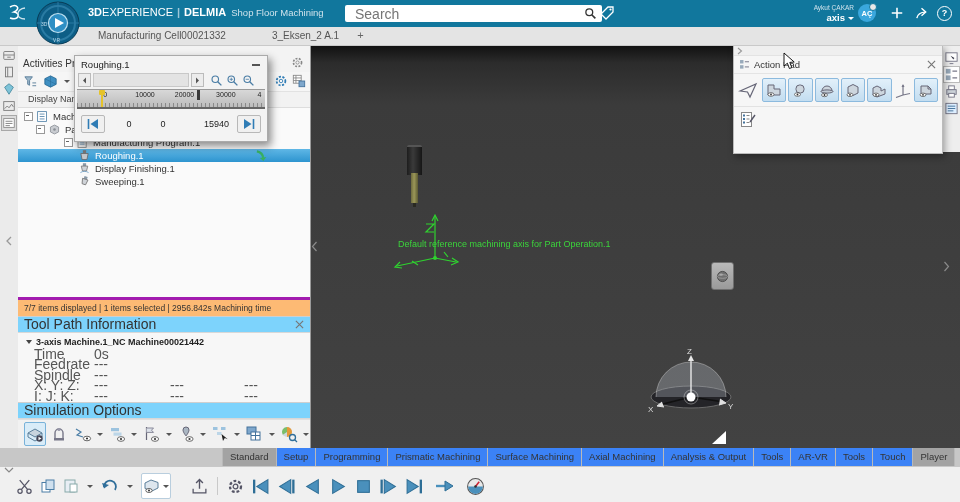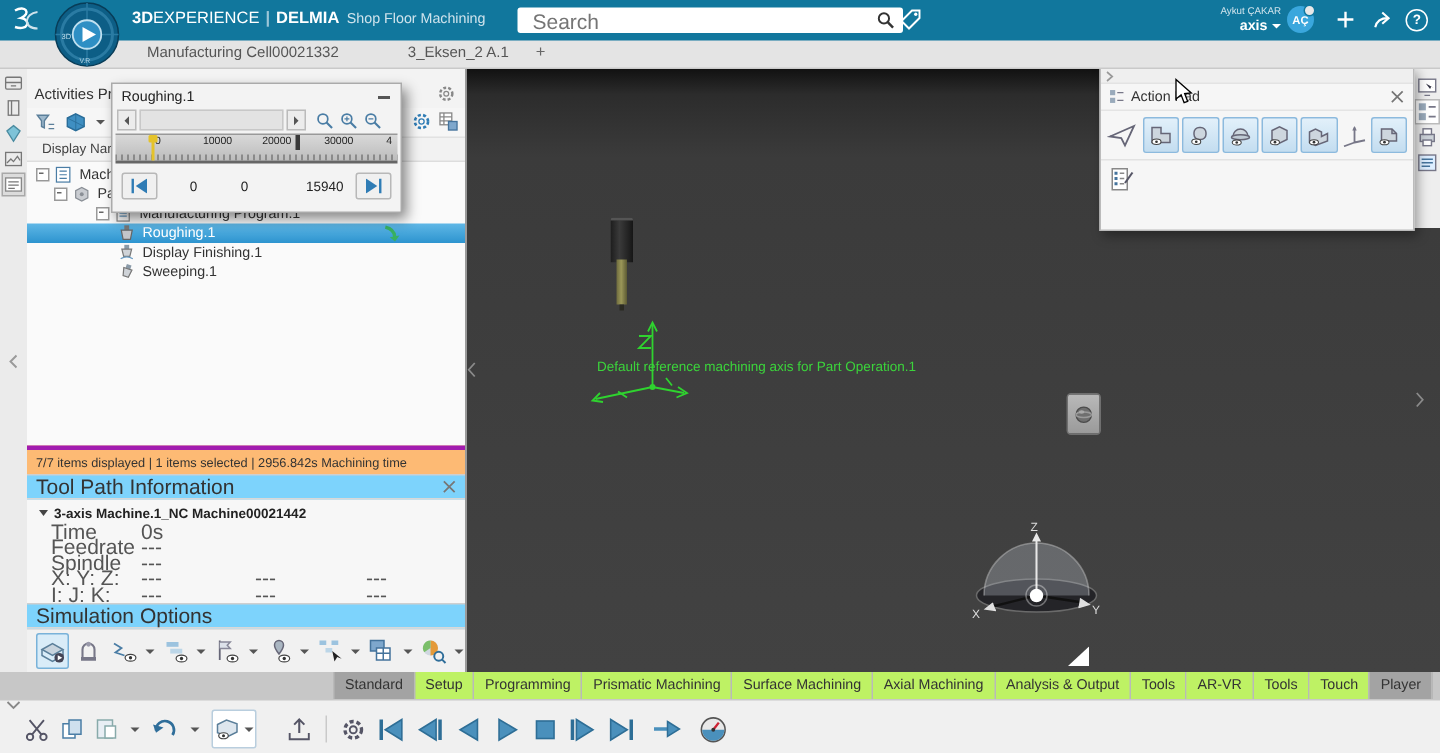--- a/index.html
+++ b/index.html
@@ -99,21 +99,21 @@
   .aphead .x{position:absolute;right:6px;top:4px}
   .aprow1{display:flex;align-items:center;gap:2px;padding:4px 4px;border-bottom:1px solid #e2e2e2}
   .apbtn{width:24px;height:22px;border:1px solid #8cbade;background:linear-gradient(#e2f0fa,#c3ddf0);border-radius:2px;display:flex;align-items:center;justify-content:center}
   .aprow2{padding:4px 6px}
   .rdock{position:absolute;left:941px;top:45px;width:19px;height:107px;background:#eee;border-left:1px solid #ccc;z-index:24;padding-top:3px;box-sizing:border-box}
   .di{display:block;margin:2px auto;width:15px;height:15px}
   .di.on{background:#fff;outline:1px solid #bbb}
   .cursor{position:absolute;left:783px;top:52px;z-index:70}
   
   .ribbon{position:absolute;left:0;top:448px;width:960px;height:18px;background:#c7c7c7;display:flex;padding-left:222px;z-index:40;box-sizing:border-box}
-  .rtab{font-size:9.5px;color:#333;line-height:17px;padding:0 7px;background:#bef264;border-right:1px solid #b9b9b9;white-space:nowrap}
+  .rtab{font-size:9.5px;color:#333;line-height:17px;padding:0 7px;background:#3b82f6;border-right:1px solid #b9b9b9;white-space:nowrap}
   .rtab:first-child{border-left:1px solid #b9b9b9}
   .rtab.active{background:#a3a3a3}
   
   .bbar{position:absolute;left:0;top:466px;width:960px;height:36px;background:#f0f0f0;border-top:1px solid #c8c8c8;z-index:40}
   .brow{position:absolute;left:16px;top:6px;display:flex;align-items:center;gap:7px}
   .vsep{width:1px;height:18px;background:#c9c9c9;margin:0 2px}
   .bx{width:28px;height:24px;border:1px solid #b9cede;border-radius:2px;display:flex;align-items:center;justify-content:center;background:#fff;gap:2px}
   .btncol{position:absolute;left:4px;top:0}
 </style>
 </head>

